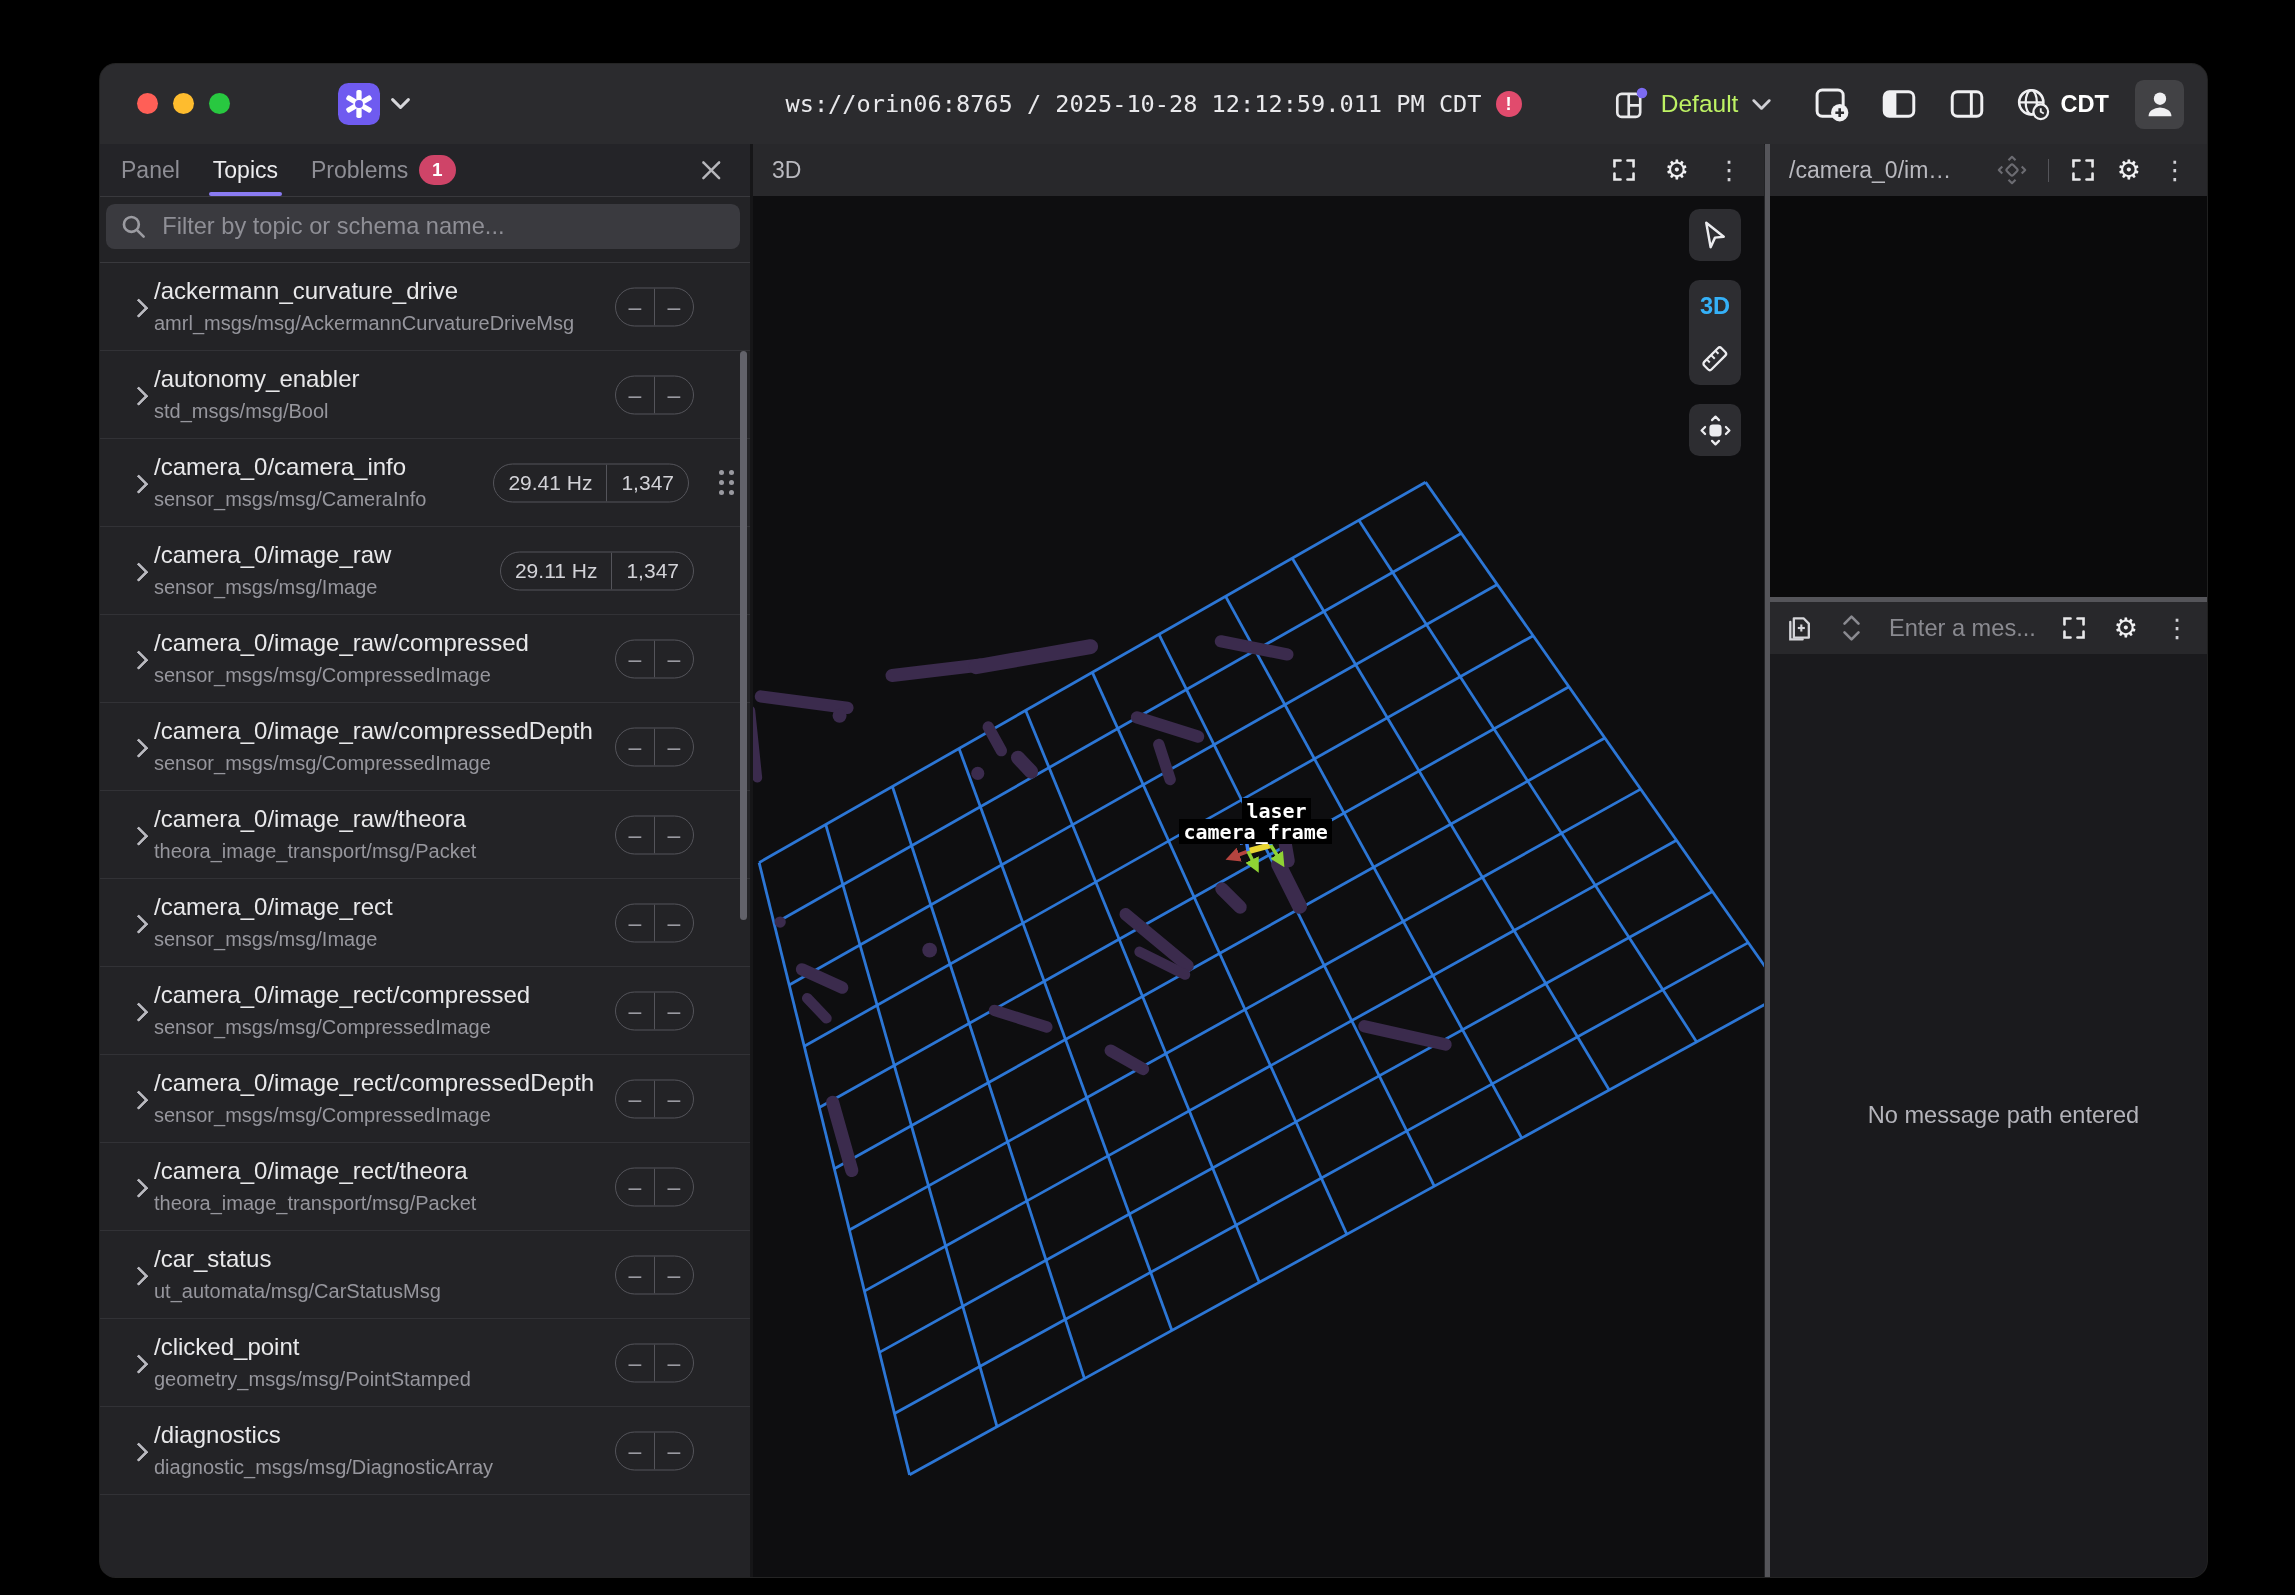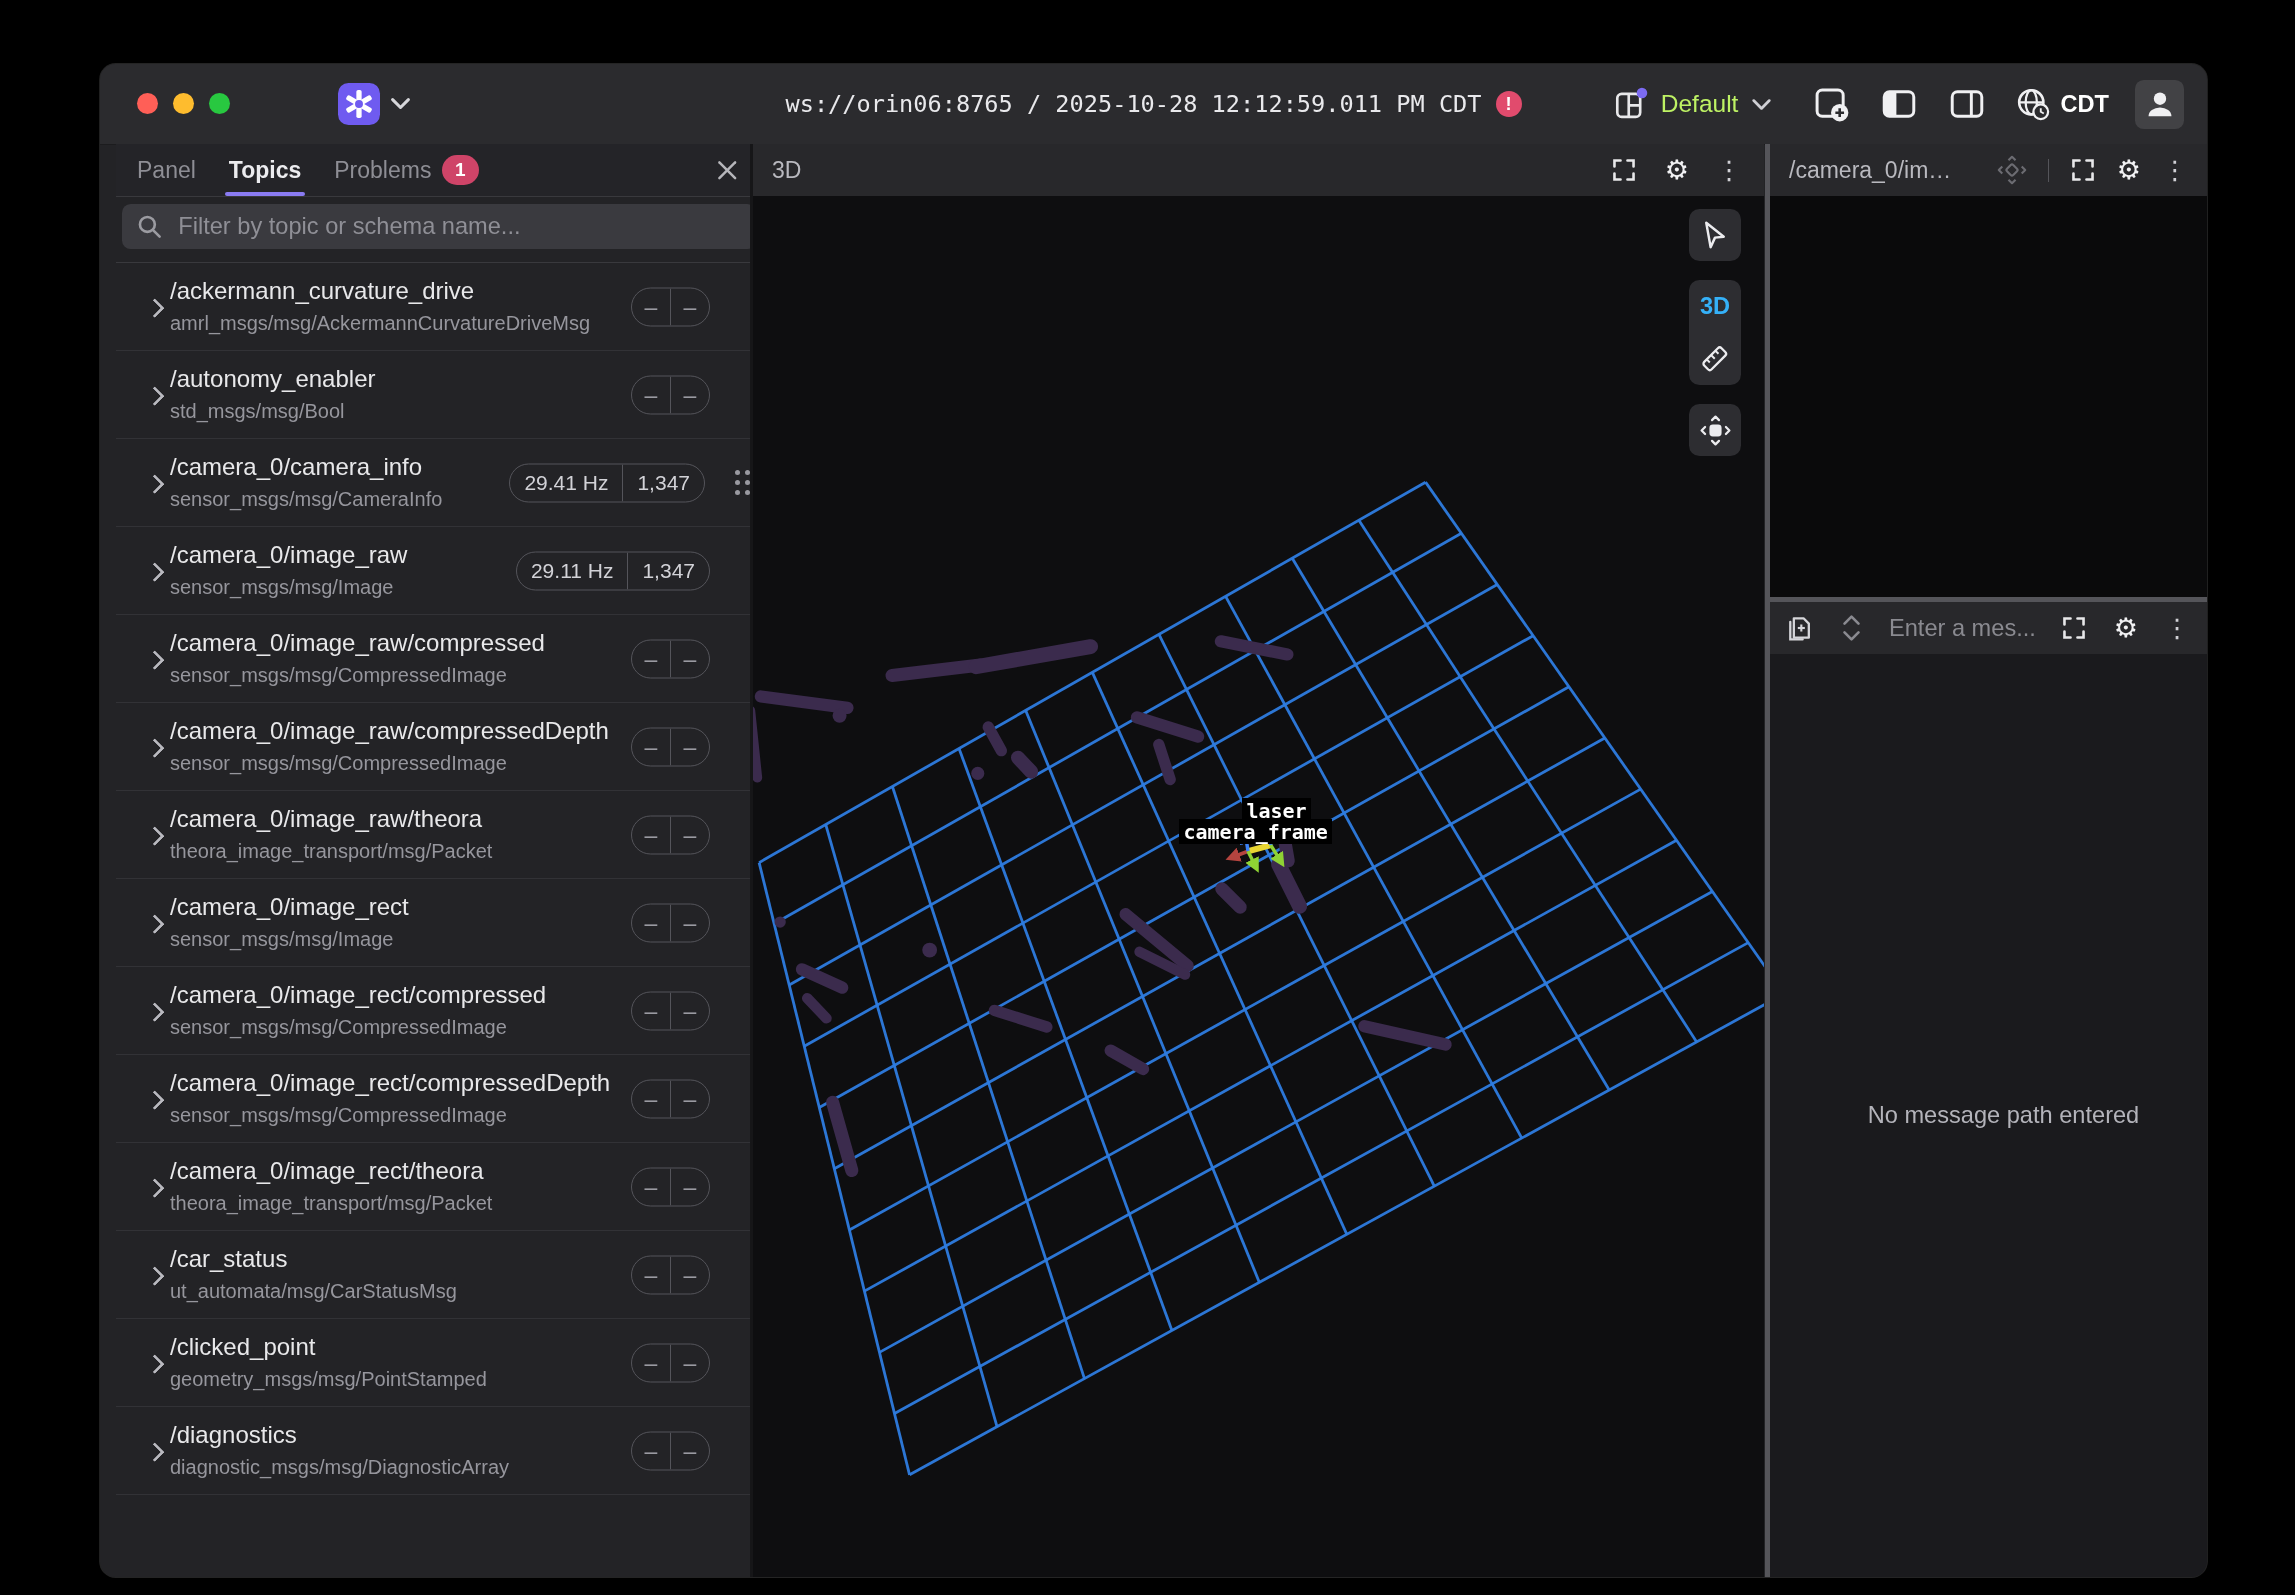--- a/index.html
+++ b/index.html
@@ -20,30 +20,30 @@
   .err-badge{width:26px;height:26px;border-radius:50%;background:#e14b6d;color:#fff;font-weight:bold;
     font-size:18.4px;display:flex;align-items:center;justify-content:center;}
   .tb-right{position:absolute;right:23px;top:0;height:80px;display:flex;align-items:center;gap:26px;}
   .layout-switcher{display:flex;align-items:center;gap:12.2px;margin-right:12.2px;cursor:default;}
   .layout-label{font-size:24.5px;color:#bef264;}
   .hbtn{display:flex;align-items:center;justify-content:center;width:42px;height:42px;}
   .cdt-group{display:flex;align-items:center;gap:8.7px;}
   .cdt-label{font-size:23.6px;font-weight:bold;color:#fff;text-align:center;}
   .person-btn{width:49px;height:49px;border-radius:8.7px;background:#424245;display:flex;align-items:center;justify-content:center;}
   
-  .left-panel{position:absolute;left:0;top:80px;width:650px;bottom:0;background:#232326;margin-left:16px;}
+  .left-panel{position:absolute;left:0;top:80px;width:650px;bottom:0;background:#232326;}
   .lp-3d-divider{position:absolute;left:650px;top:80px;width:3.5px;bottom:0;background:#161618;}
   .panel-3d{position:absolute;left:653px;top:80px;width:1011px;bottom:0;}
   .splitter-v{position:absolute;left:1665px;top:80px;width:5.2px;bottom:0;background:#55555a;}
   .right-col{position:absolute;left:1670px;top:80px;right:0;bottom:0;}
   
   .tabbar{position:absolute;left:0;top:0;right:0;height:52px;background:#242428;border-bottom:0.9px solid #39393d;
     display:flex;align-items:center;padding:0 21px;gap:33px;}
   .tab{position:relative;height:52px;display:flex;align-items:center;gap:10.5px;font-size:23px;color:#8e8e95;}
-  .tab.active{color:#ececef;font-weight:bold;}
+  .tab.active{color:#ececef;font-weight:normal;}
   .tab.active::after{content:'';position:absolute;left:-3.5px;right:-3.5px;bottom:0;height:4.4px;background:#8a7bf2;border-radius:2.6px;}
   .badge{min-width:30px;height:30px;border-radius:15px;background:#cf4468;color:#fff;font-size:19px;font-weight:bold;
     display:flex;align-items:center;justify-content:center;padding:0 3.5px;}
   .tab-close{margin-left:auto;display:flex;align-items:center;justify-content:center;width:35px;height:35px;}
   .filter-wrap{position:absolute;left:6.1px;right:9.6px;top:60px;height:45px;background:#3a3a3f;border-radius:8.7px;
     display:flex;align-items:center;padding:0 14px;gap:12.2px;}
   .filter-input{flex:1;background:transparent;border:none;outline:none;color:#e8e8ea;font-size:23.6px;
     font-family:"Liberation Sans",sans-serif;}
   .filter-input::placeholder{color:#8f8f96;}
   .topic-list{position:absolute;left:0;right:0;top:118px;bottom:0;overflow:hidden;border-top:0.9px solid #39393d;}

